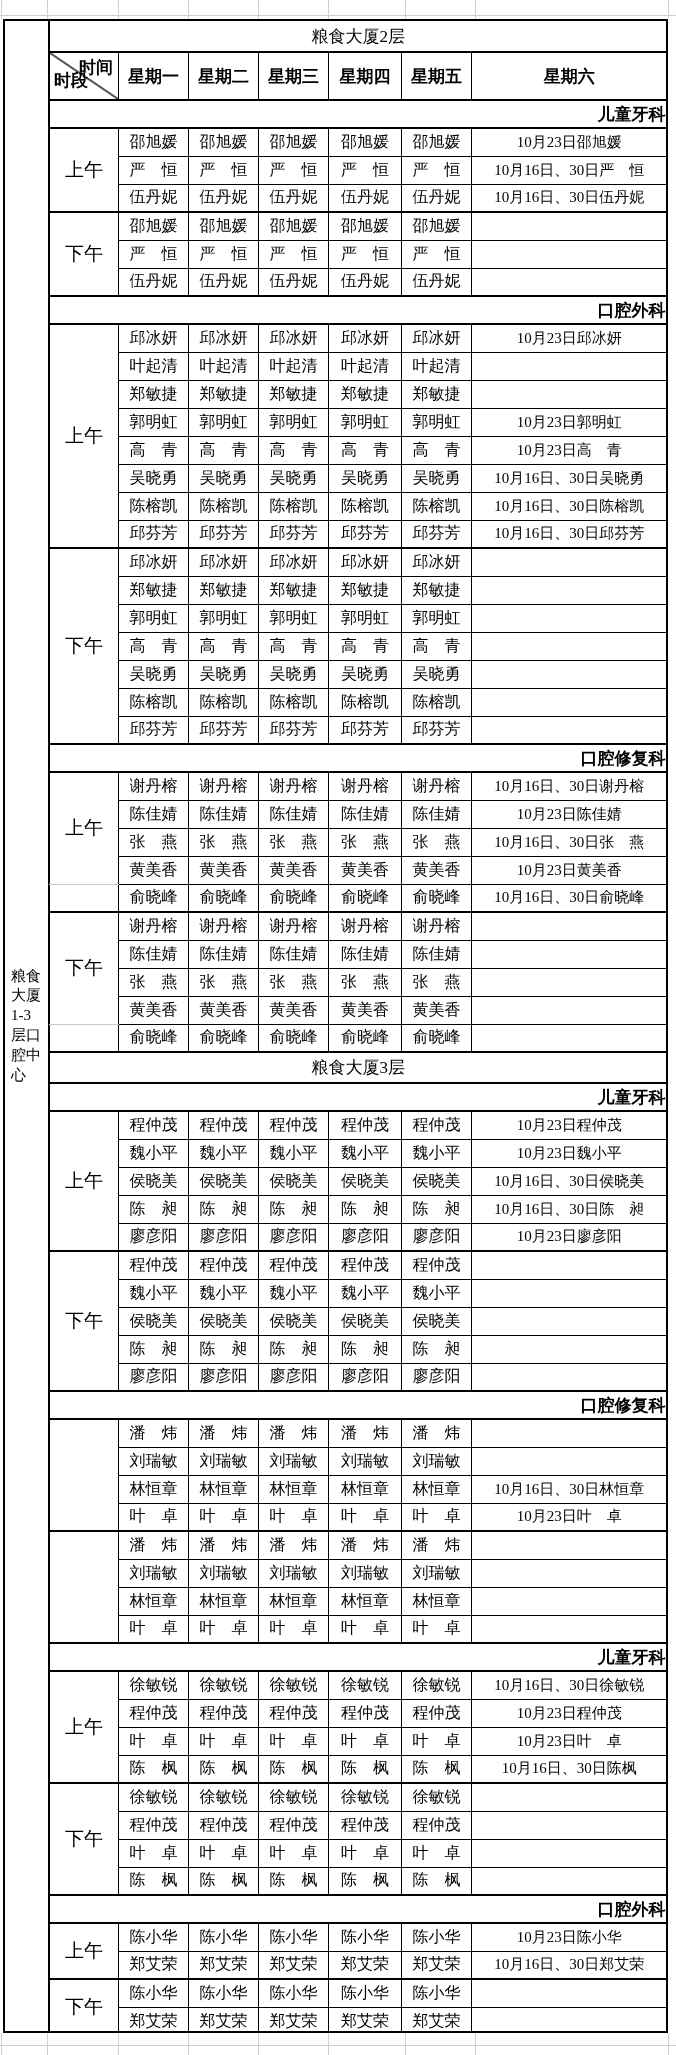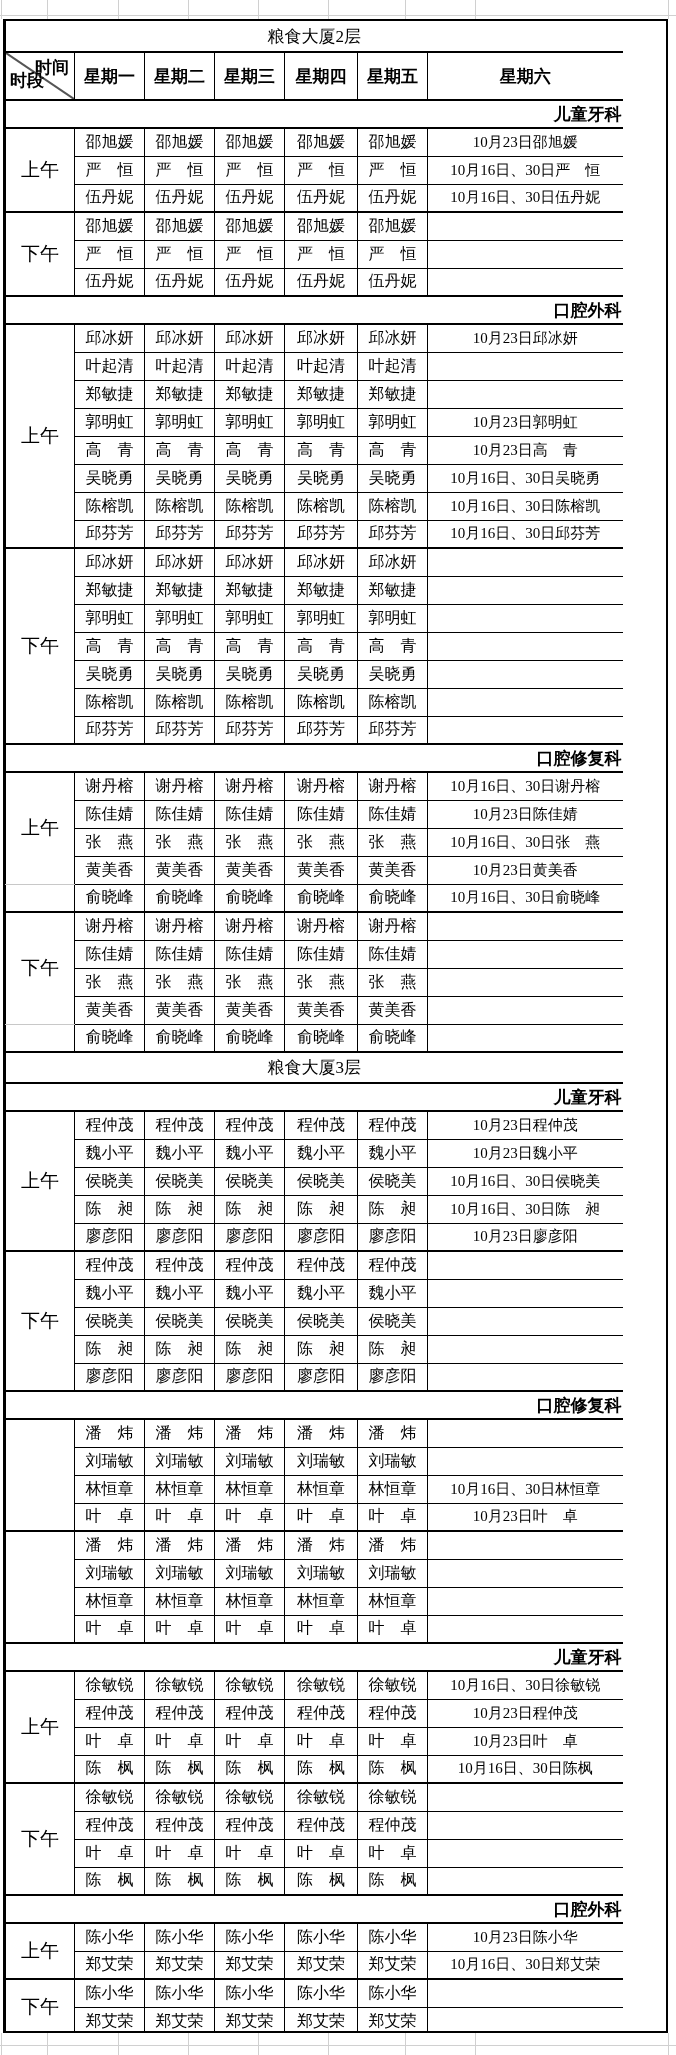--- a/index.html
+++ b/index.html
@@ -55,20 +55,26 @@
     <div class="vline" style="left: 188px; top: 0px; height: 19px;"></div>
     <div class="vline" style="left: 258px; top: 0px; height: 19px;"></div>
     <div class="vline" style="left: 328px; top: 0px; height: 19px;"></div>
     <div class="vline" style="left: 405px; top: 0px; height: 19px;"></div>
     <div class="vline" style="left: 475px; top: 0px; height: 19px;"></div>
     <div class="vline" style="left: 668px; top: 0px; height: 19px;"></div>
   </div>
 <div class="hline" style="top:15px;"></div>
 
 <div class="wrap">
+  <div class="side">粮食
+大厦
+1-3
+层口
+腔中
+心</div>
   <table id="schedule">
     <colgroup>
       <col style="width:69px">
         <col style="width:70px">
         <col style="width:70px">
       <col style="width:70px">
         <col style="width:73px">
         <col style="width:70px">
       <col style="width:195px">
     </colgroup>

